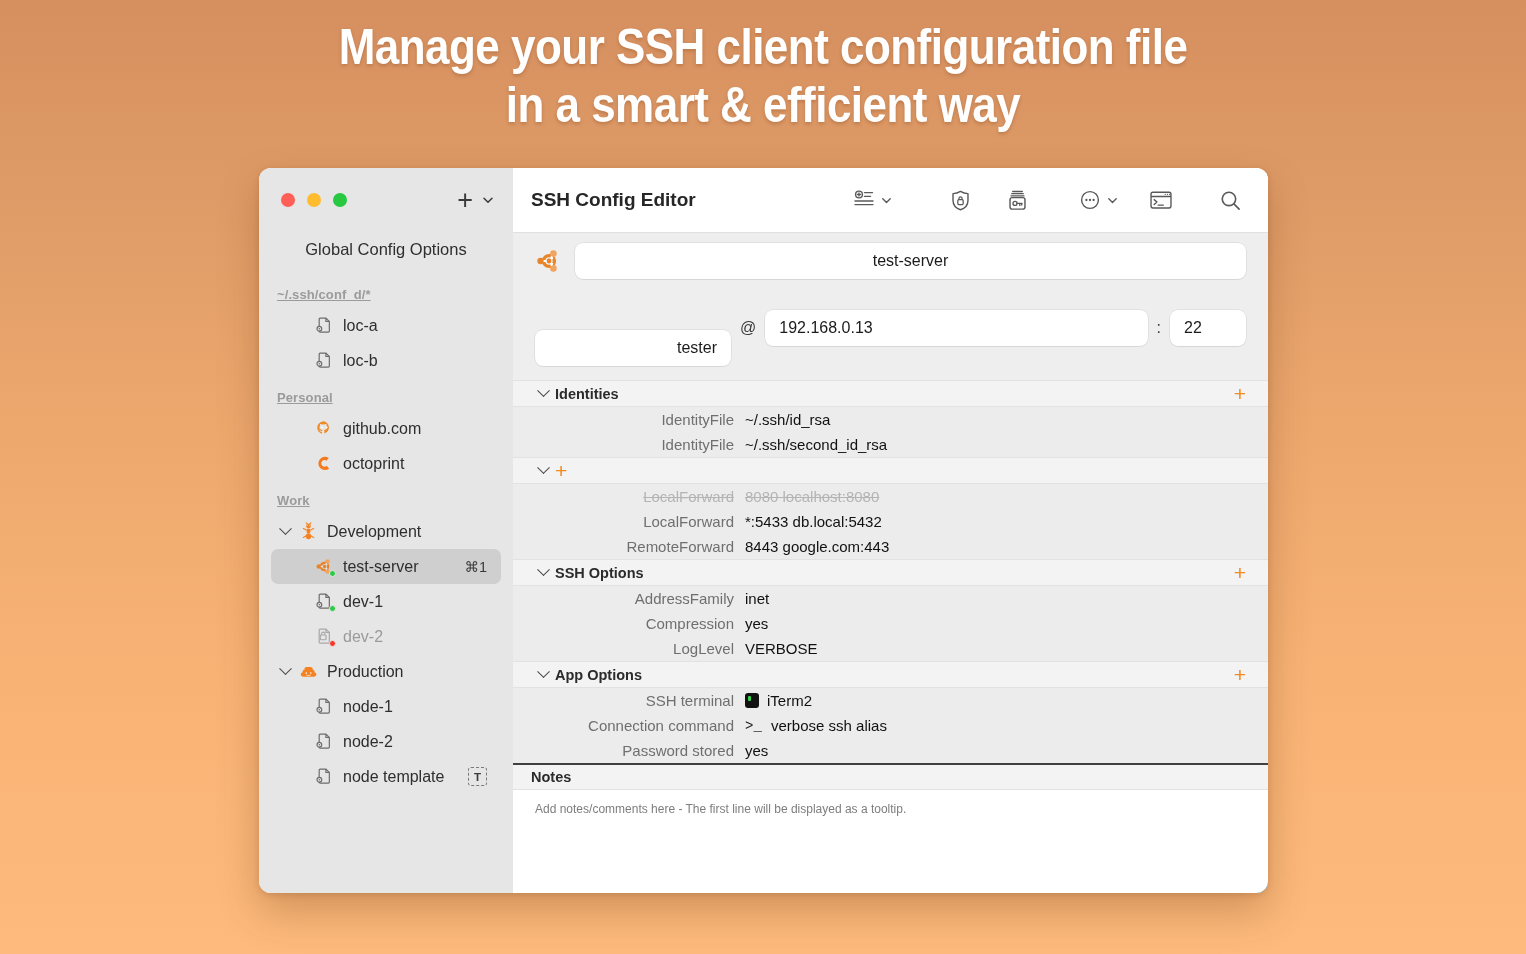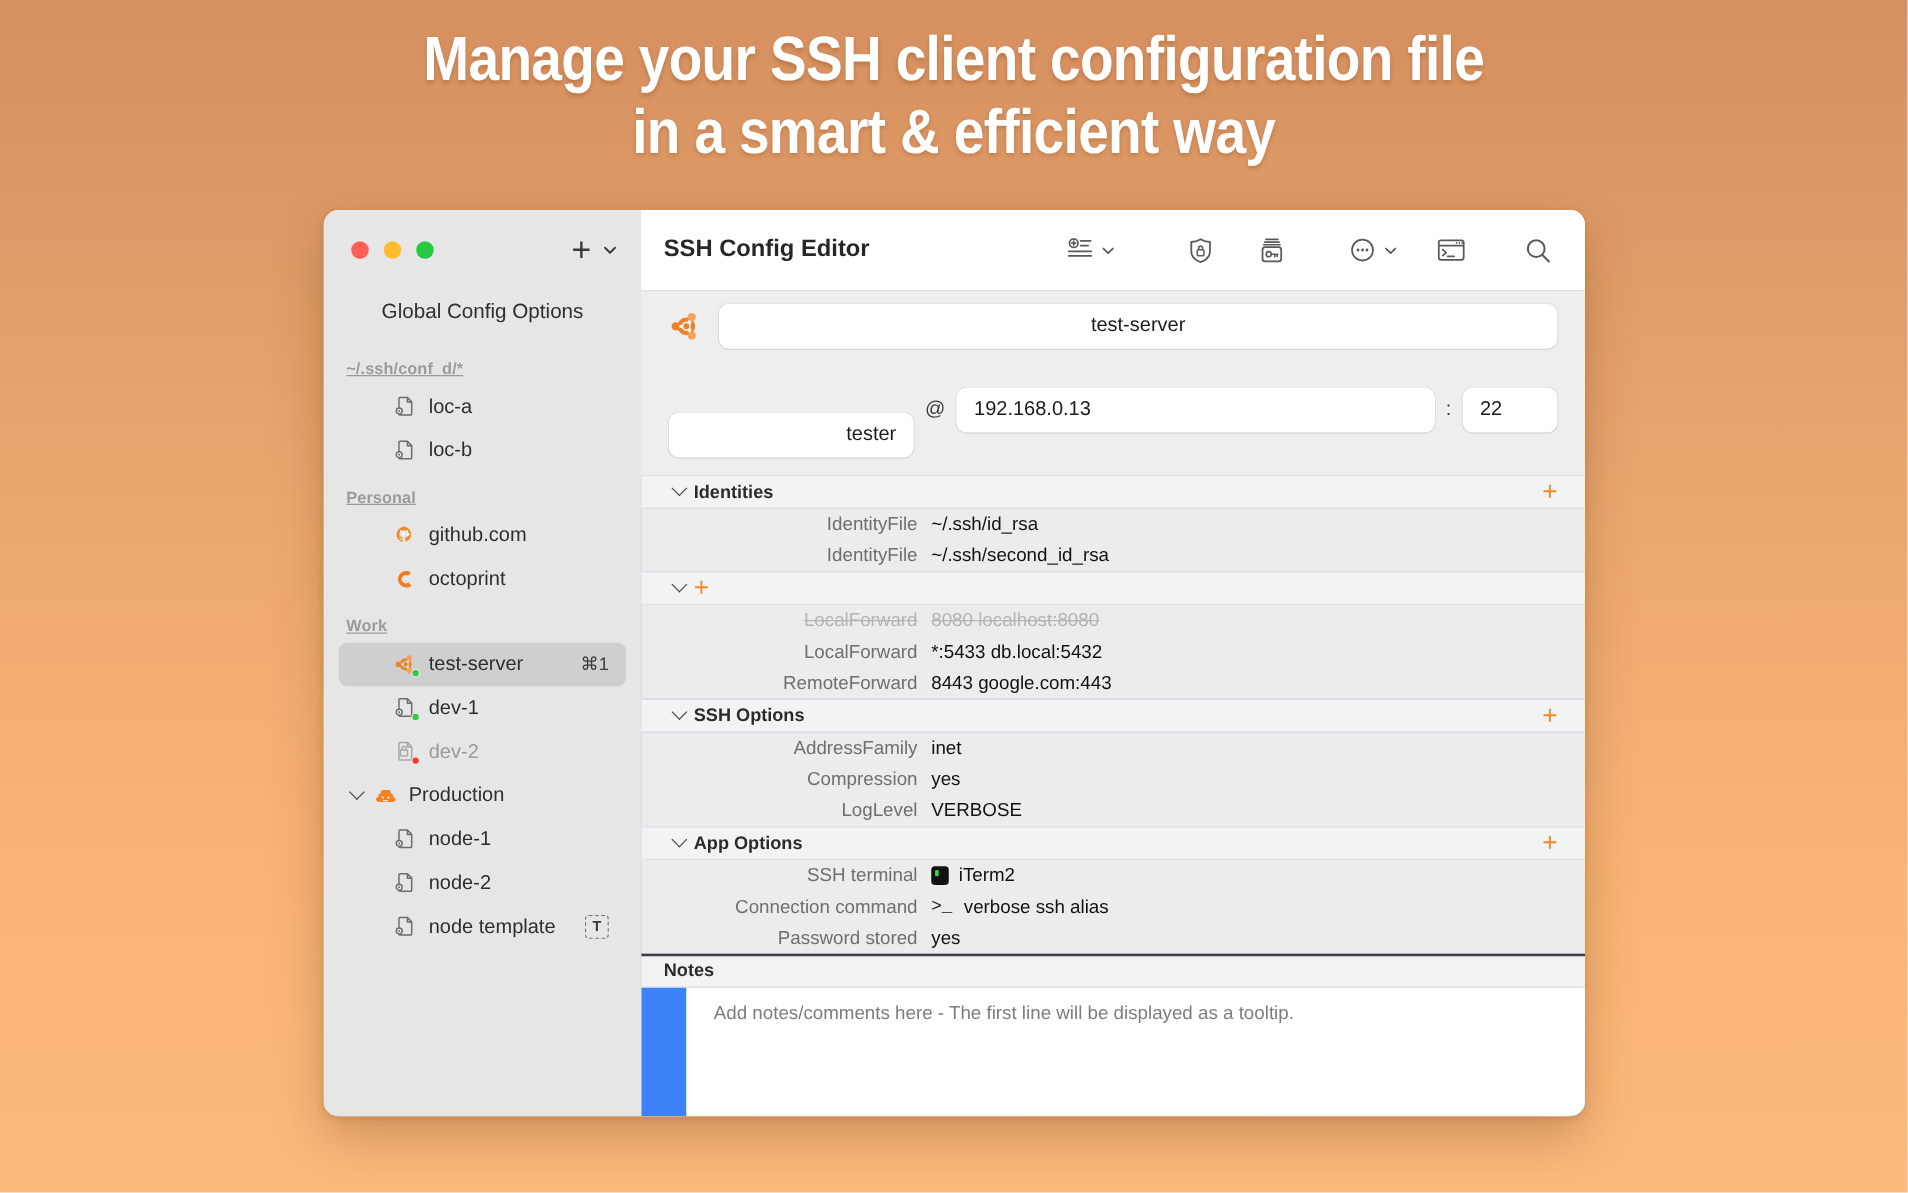--- a/index.html
+++ b/index.html
@@ -212,21 +212,21 @@
   .host-fld { flex: 1; }
   .port-fld { width: 76px; }
   .sep { font-size: 16px; color: #3a3a3a; }
 
   
   .config-list {
     flex: 1;
     display: flex;
     flex-direction: column;
     min-height: 0;
-    background: #3b82f6;
+    background: #0369a1;
   }
   .sec-head {
     height: 27px;
     flex: 0 0 27px;
     display: flex;
     align-items: center;
     padding: 0 22px 0 26px;
     background: #f3f3f3;
     border-top: 1px solid #e2e2e2;
     border-bottom: 1px solid #e2e2e2;
@@ -302,24 +302,23 @@
     border-top: 2px solid #404040;
     border-bottom: 1px solid #e2e2e2;
     font-size: 14.5px;
     font-weight: 700;
     color: #2b2b2b;
   }
   .notes-body {
     flex: 1;
     background: #ffffff;
     padding: 12px 22px;
-    font-size: 15px;
+    font-size: 12px;
     color: #7d7d7d;
     min-height: 0;
-    margin-left: 36px;
   }
 
   .chev {
     display: inline-block;
     width: 9px; height: 9px;
     border-right: 1.6px solid #4a4a4a;
     border-bottom: 1.6px solid #4a4a4a;
     transform: rotate(45deg) translate(-2px,-2px);
     flex: 0 0 9px;
   }
@@ -383,20 +382,32 @@
             </svg></span>
           <span class="label">github.com</span>
         </div>
         <div class="sb-item nested">
           <span class="ico"><svg width="19" height="19" viewBox="0 0 20 20">
               <path d="M14.5 4.2a7 7 0 1 0 .4 11.2l-2.6-3a3.4 3.4 0 1 1-.3-5.4z" fill="#f47b20"></path>
             </svg></span>
           <span class="label">octoprint</span>
         </div>
         <div class="sb-section">Work</div>
+        <div class="sb-item group">
+          <span class="chev"></span>
+          <span class="ico"><svg width="19" height="19" viewBox="0 0 20 20">
+              <ellipse cx="10" cy="4.2" rx="2.5" ry="2.4" fill="#f58220"></ellipse>
+              <ellipse cx="10" cy="9.4" rx="2.2" ry="2.6" fill="#f58220"></ellipse>
+              <ellipse cx="10" cy="15" rx="2.8" ry="3.2" fill="#f58220"></ellipse>
+              <path d="M9 2.3 7.6.9M11 2.3 12.4.9M7.6 8.4 4.6 6.8M12.4 8.4l3-1.6M7.6 14.6l-3 1.6M12.4 14.6l3 1.6" stroke="#f58220" stroke-width="1.2" stroke-linecap="round"></path>
+              <circle cx="9" cy="3.8" r="0.5" fill="#ffffff"></circle>
+              <circle cx="11" cy="3.8" r="0.5" fill="#ffffff"></circle>
+            </svg></span>
+          <span class="label">Development</span>
+        </div>
         <div class="sb-item nested selected">
           <span class="ico"><svg width="19" height="19" viewBox="0 0 28 28">
               <circle cx="14" cy="14" r="5.4" fill="none" stroke="#e8852b" stroke-width="3.4"></circle>
               <circle cx="14" cy="14" r="2.4" fill="#e8852b"></circle>
               <circle cx="5.6" cy="14" r="3.3" fill="#e8852b"></circle>
               <circle cx="18.4" cy="6.6" r="3.3" fill="#f0a45e"></circle>
               <circle cx="18.4" cy="21.4" r="3.3" fill="#f0a45e"></circle>
               <path d="M8.6 14h3M16 9.4l1.5 2.6M16 18.6l1.5-2.6" stroke="#e6e6e6" stroke-width="2.2"></path>
             </svg><span class="statusdot green"></span></span>
           <span class="label">test-server</span>

